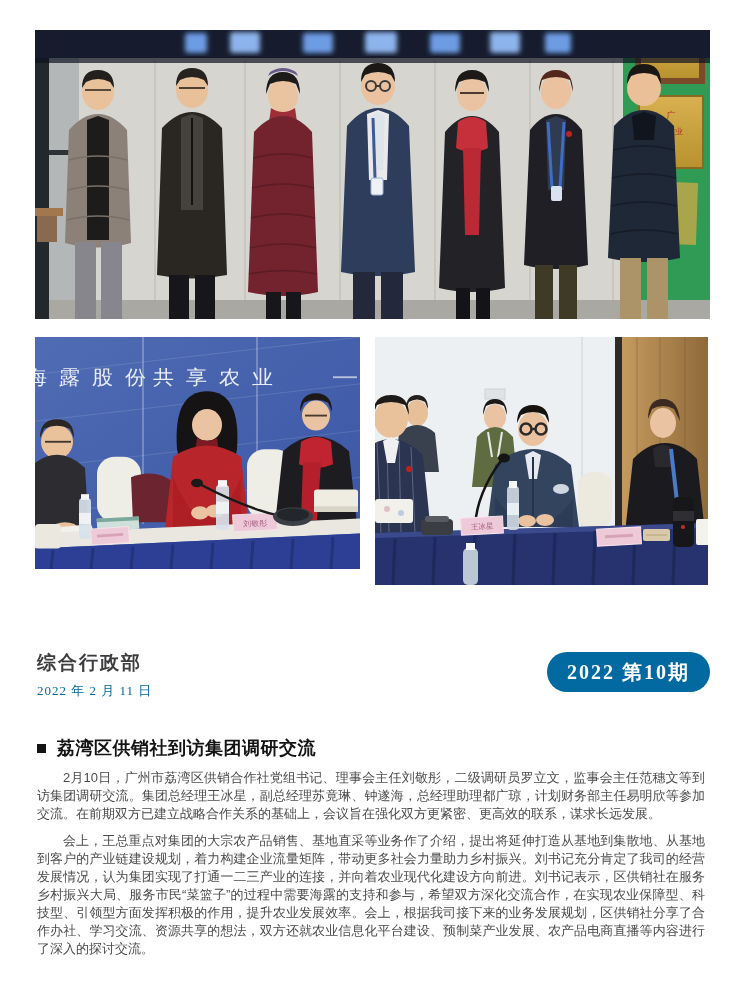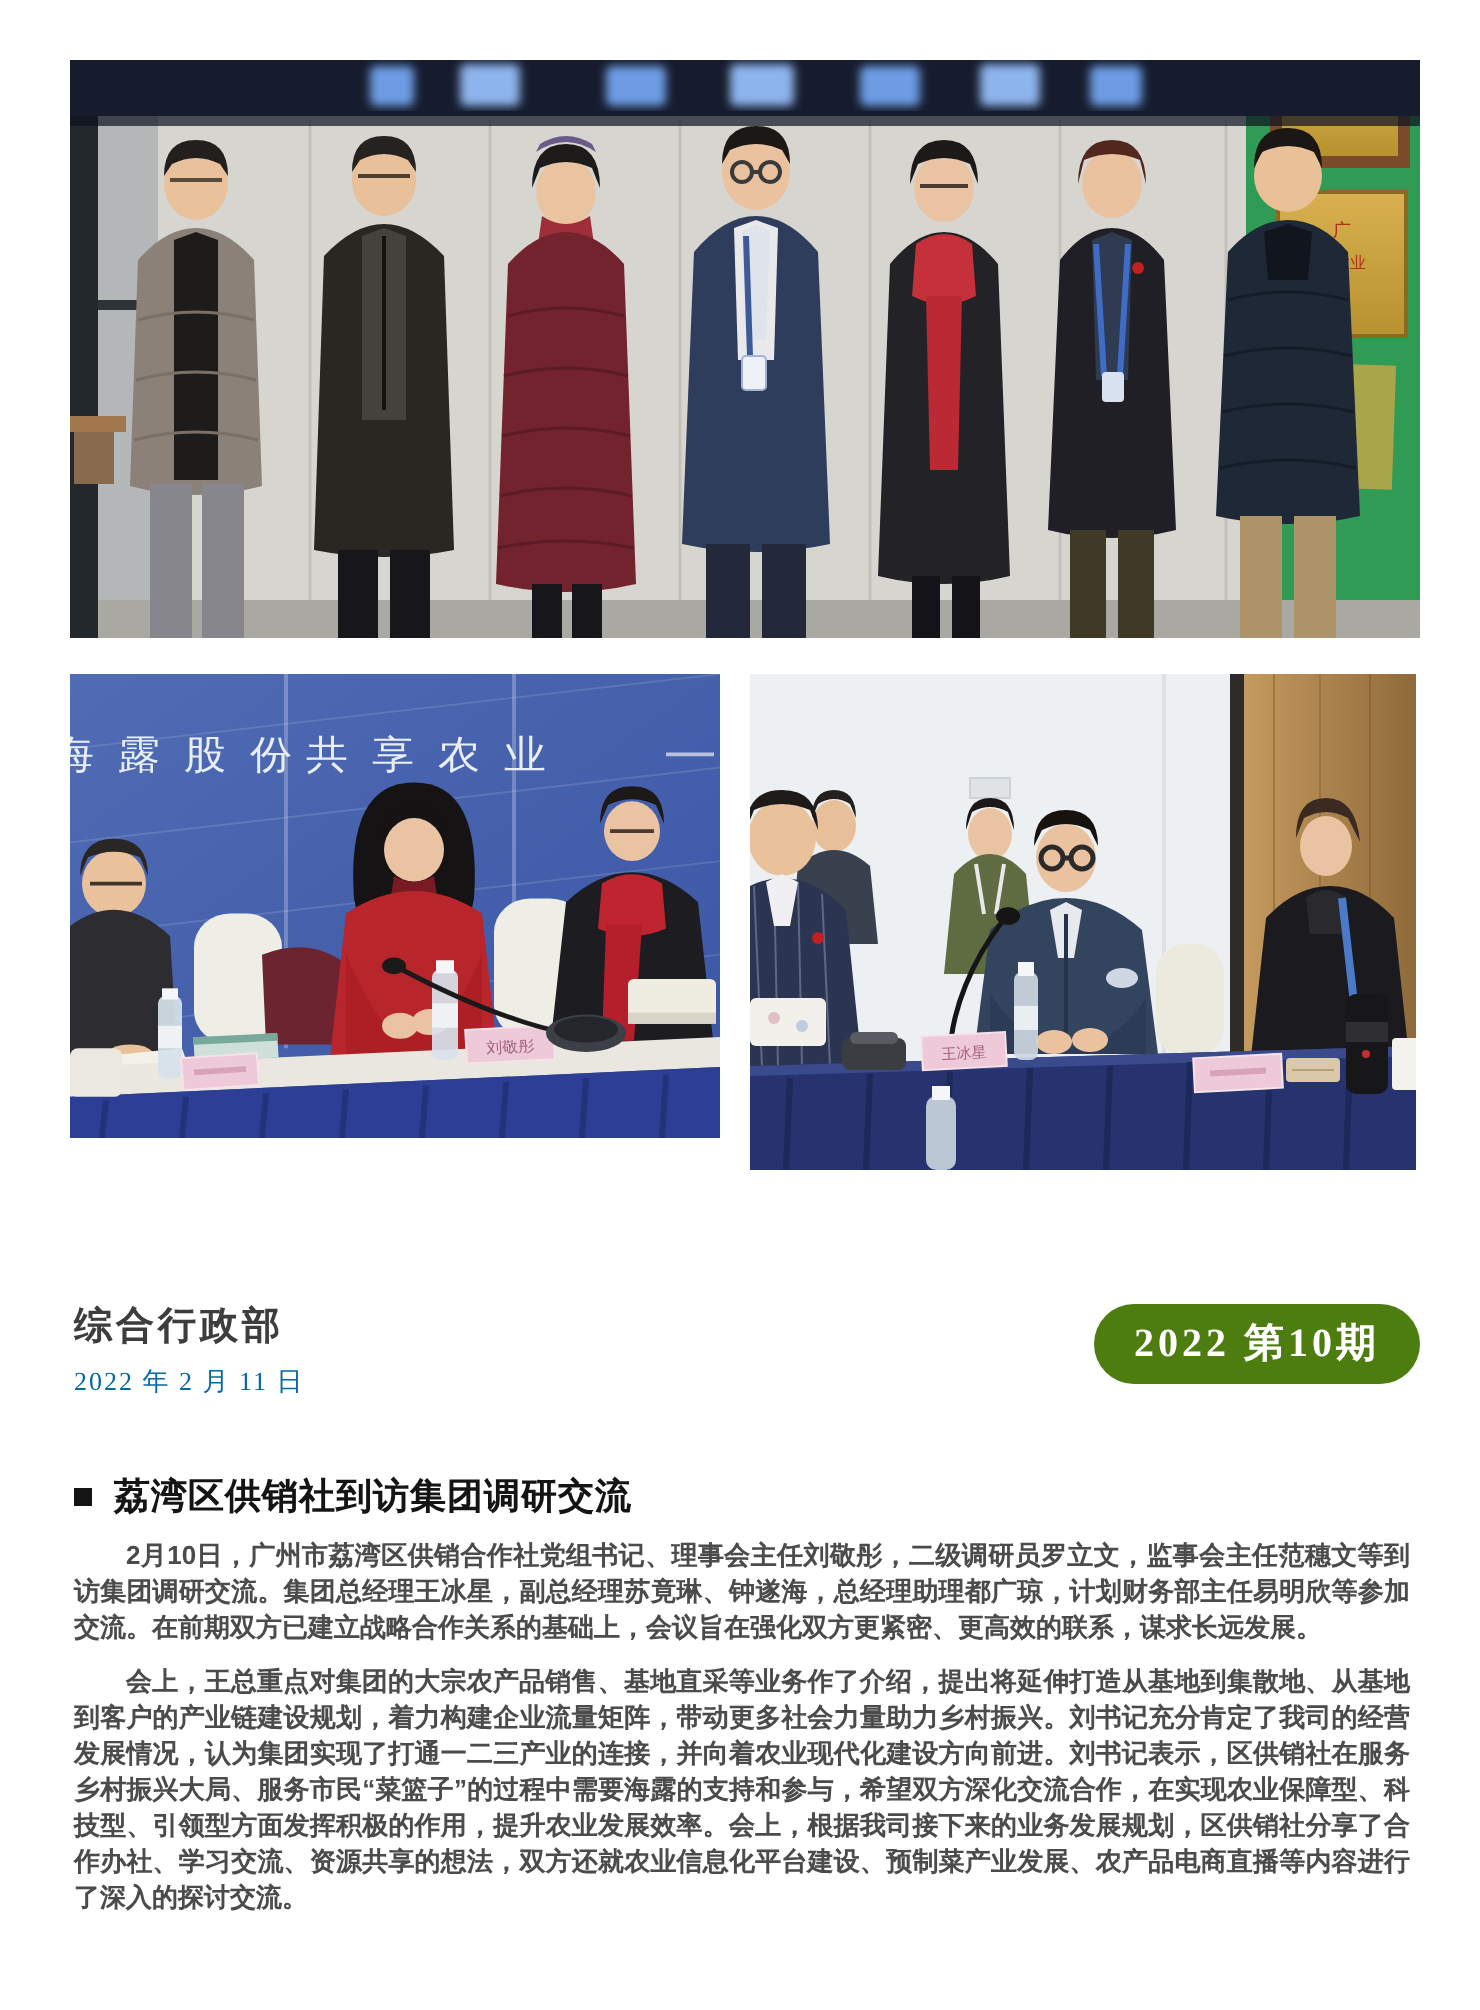--- a/index.html
+++ b/index.html
@@ -11,31 +11,31 @@
   .photo-left{left:35px;top:337px;width:325px;height:232px;}
   .photo-right{left:375px;top:337px;width:333px;height:248px;}
 
   .masthead{position:absolute;left:37px;top:650px;}
   .dept{font-family:Liberation Sans, sans-serif;font-weight:bold;
         font-size:19px;color:#3d3d40;letter-spacing:2px;}
   .date{font-family:"Liberation Serif","DejaVu Serif",serif;font-size:13px;
         color:#0369a1;margin-top:6px;letter-spacing:1px;}
 
   .badge{position:absolute;right:30px;top:652px;height:40px;line-height:40px;
-         padding:0 20px;background:#4d7c0f;color:#ffffff;border-radius:20px;
+         padding:0 20px;background:#0369a1;color:#ffffff;border-radius:20px;
          font-family:"Liberation Serif","DejaVu Serif",serif;font-weight:bold;
          font-size:20px;letter-spacing:2px;}
 
   .headline{position:absolute;left:37px;top:736px;display:flex;align-items:center;
             font-weight:bold;font-size:18px;color:#141414;letter-spacing:0.5px;}
   .bullet{width:9px;height:9px;background:#141414;margin-right:11px;flex:0 0 auto;}
 
   .body-text{position:absolute;left:37px;top:769px;width:668px;
              font-size:13px;line-height:18px;color:#4b4b4b;text-align:justify;}
-  .body-text p{margin:0 0 9px 0;text-indent:2em;font-weight:bold;}
+  .body-text p{margin:0 0 9px 0;text-indent:2em;}
 </style>
 </head>
 <body>
 
 <div class="page">
 
   <div class="photo photo-top">
     <svg viewBox="0 0 675 289" preserveAspectRatio="none">
       <defs>
         <filter id="glow">

